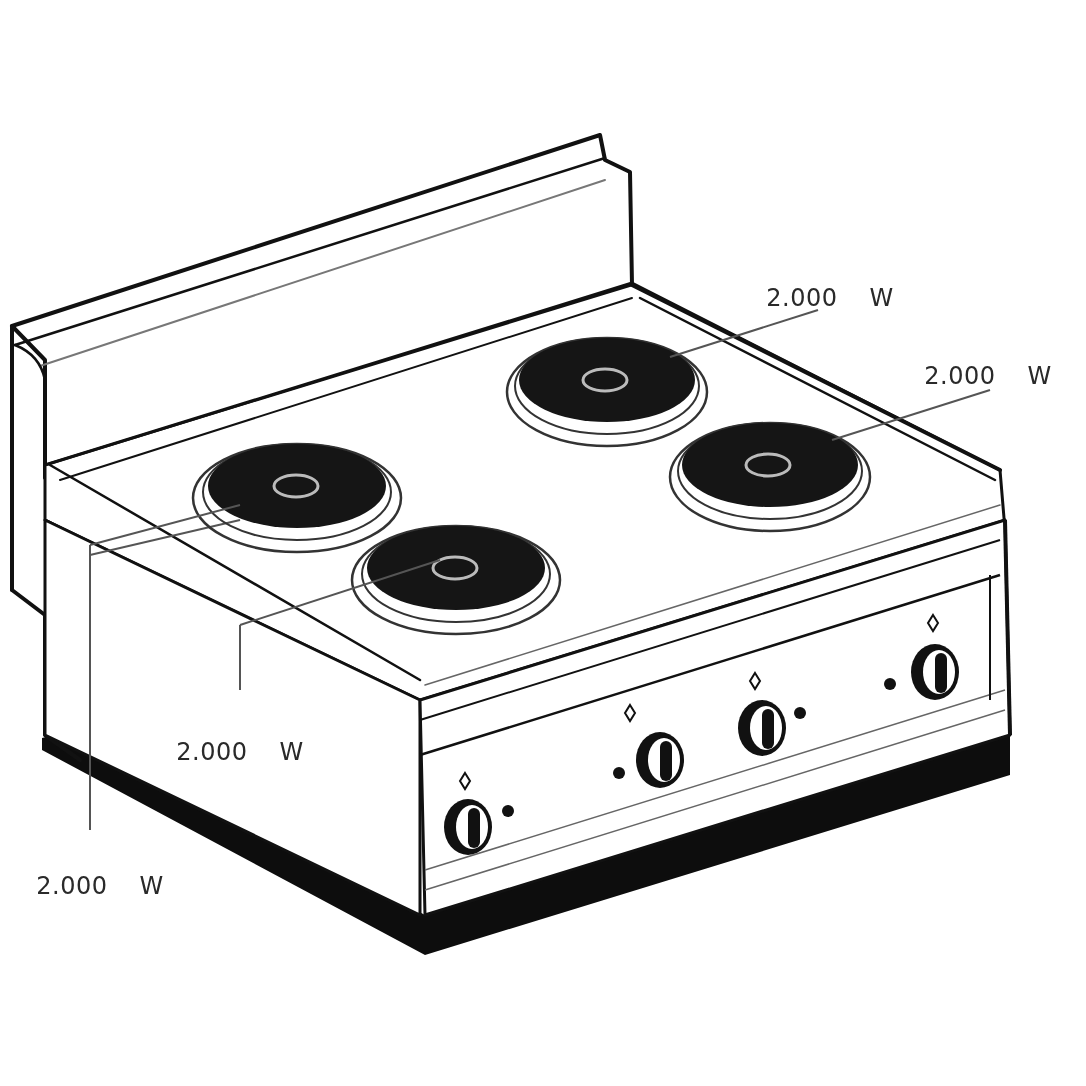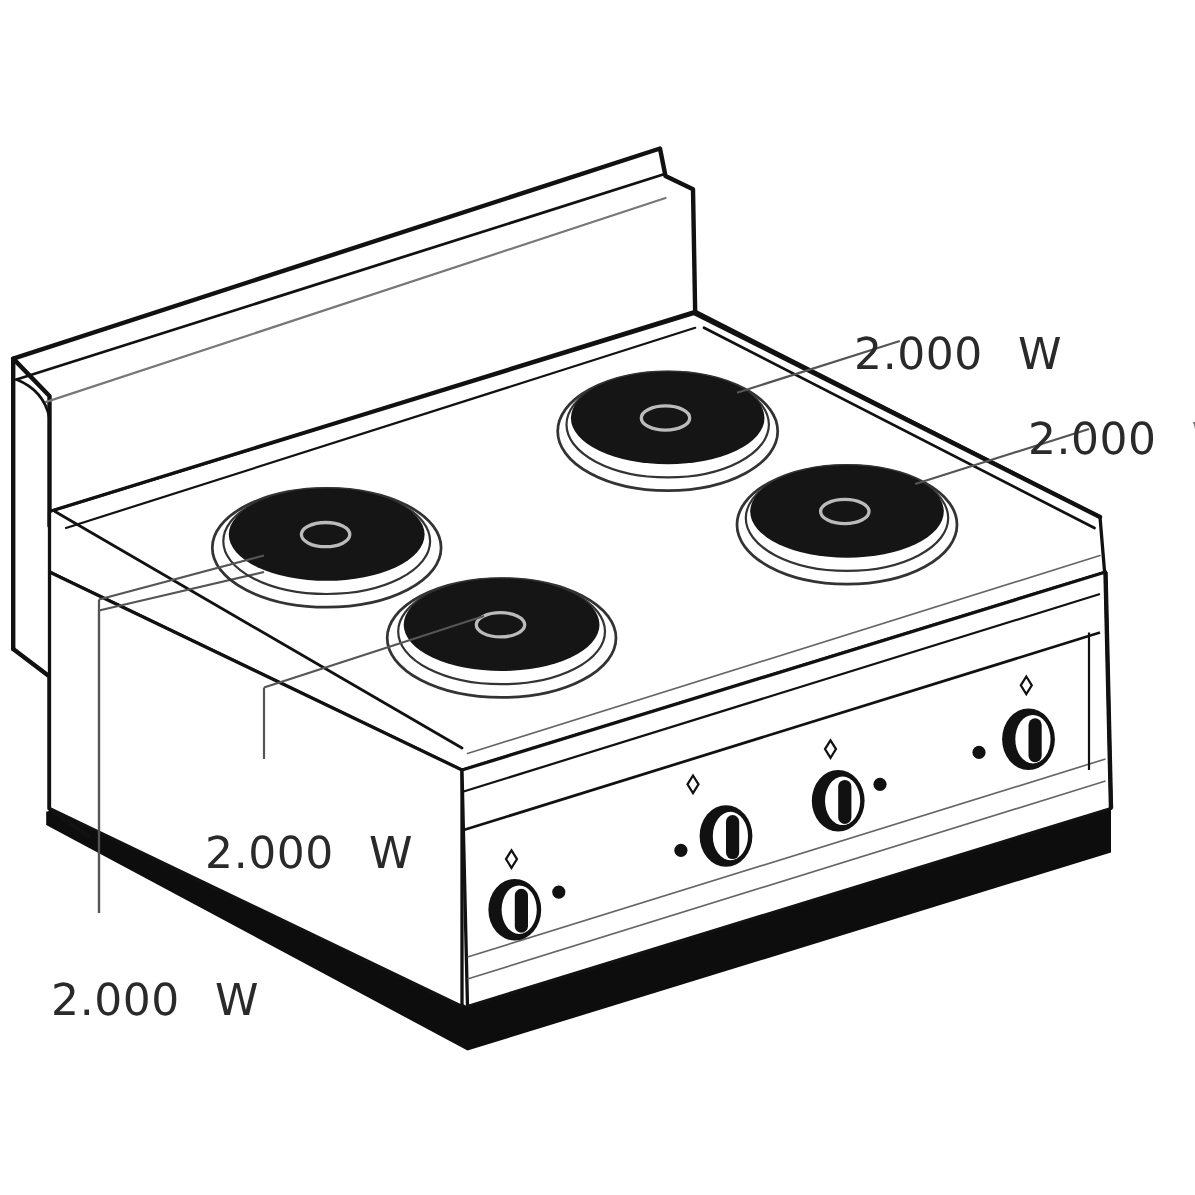--- a/index.html
+++ b/index.html
@@ -1,21 +1,21 @@
 <!DOCTYPE html>
 <html><head>
   <meta charset="utf-8">
   <style>
     html, body { margin: 0; padding: 0; background: #ffffff; }
     body { width: 1086px; height: 1086px; overflow: hidden; position: relative; }
     #stage { position: absolute; left: 0; top: 0; width: 1086px; height: 1086px; }
     .label {
       position: absolute;
       font-family: "DejaVu Sans", "Liberation Sans", sans-serif;
-      font-size: 40px;
+      font-size: 24px;
       color: #2a2a2a;
       white-space: pre;
       letter-spacing: 0.5px;
       line-height: 1;
     }
     .label .unit { margin-left: 32px; }
   </style>
 </head>
 <body>
 

